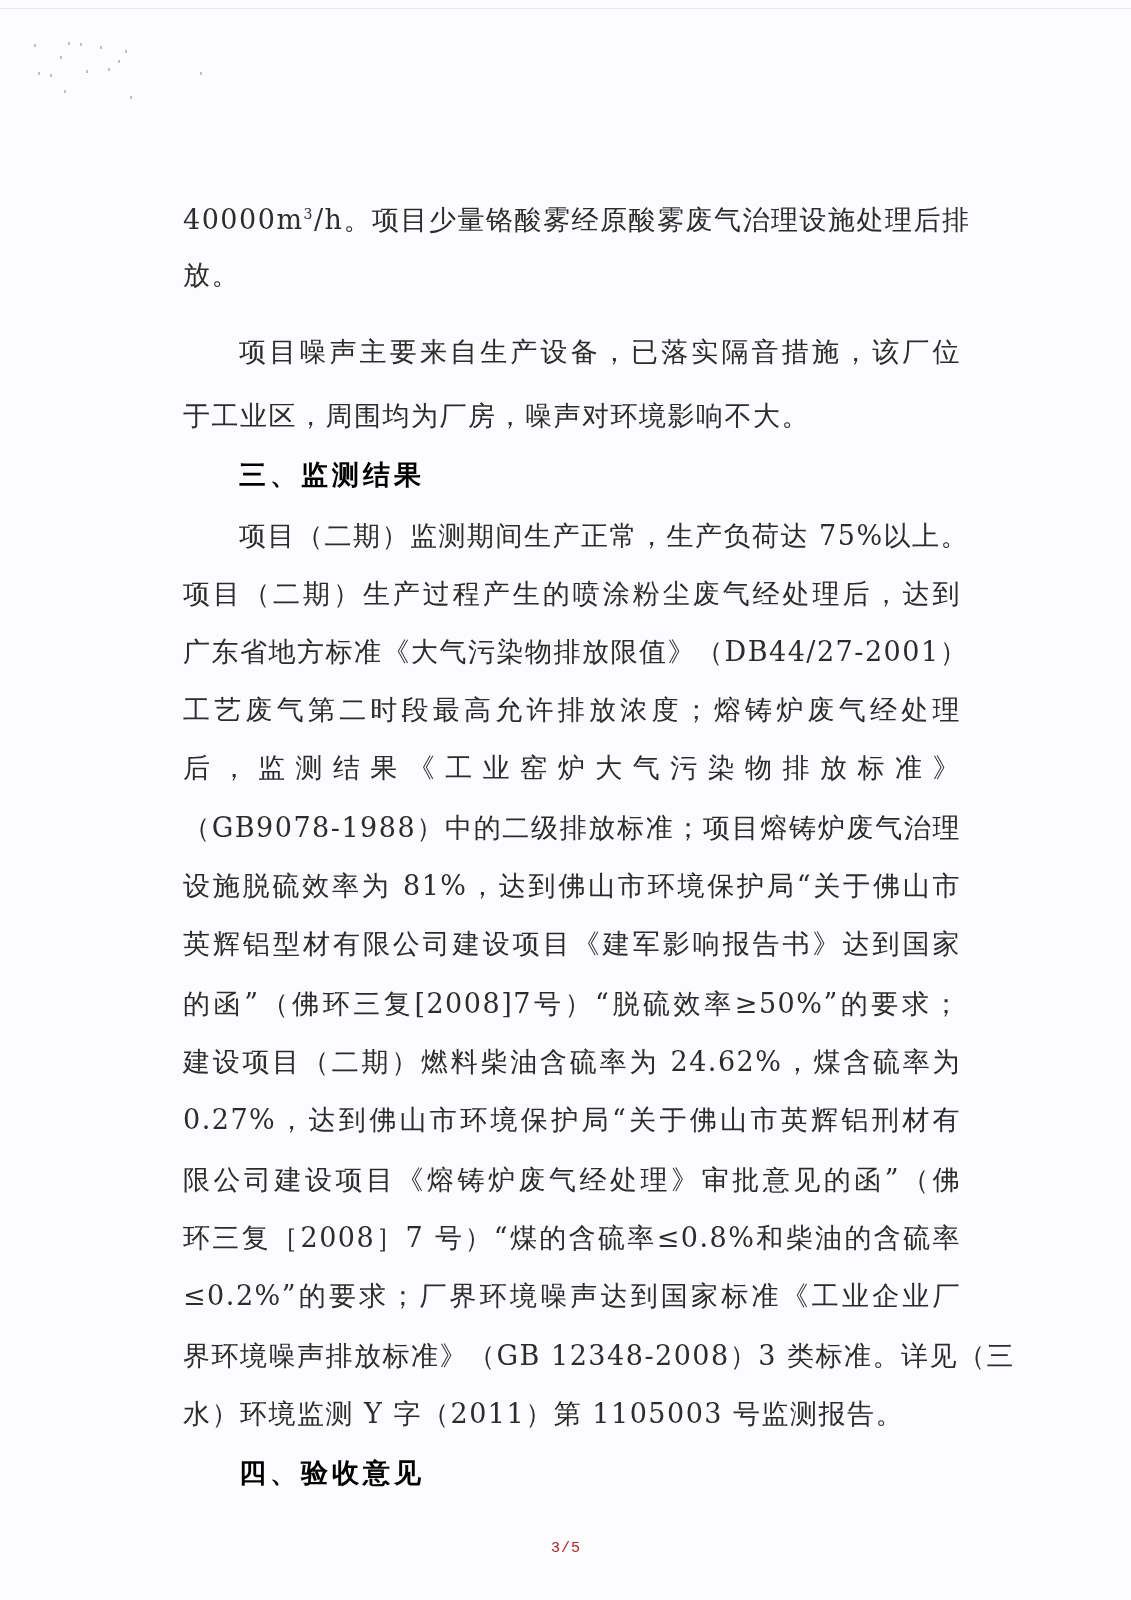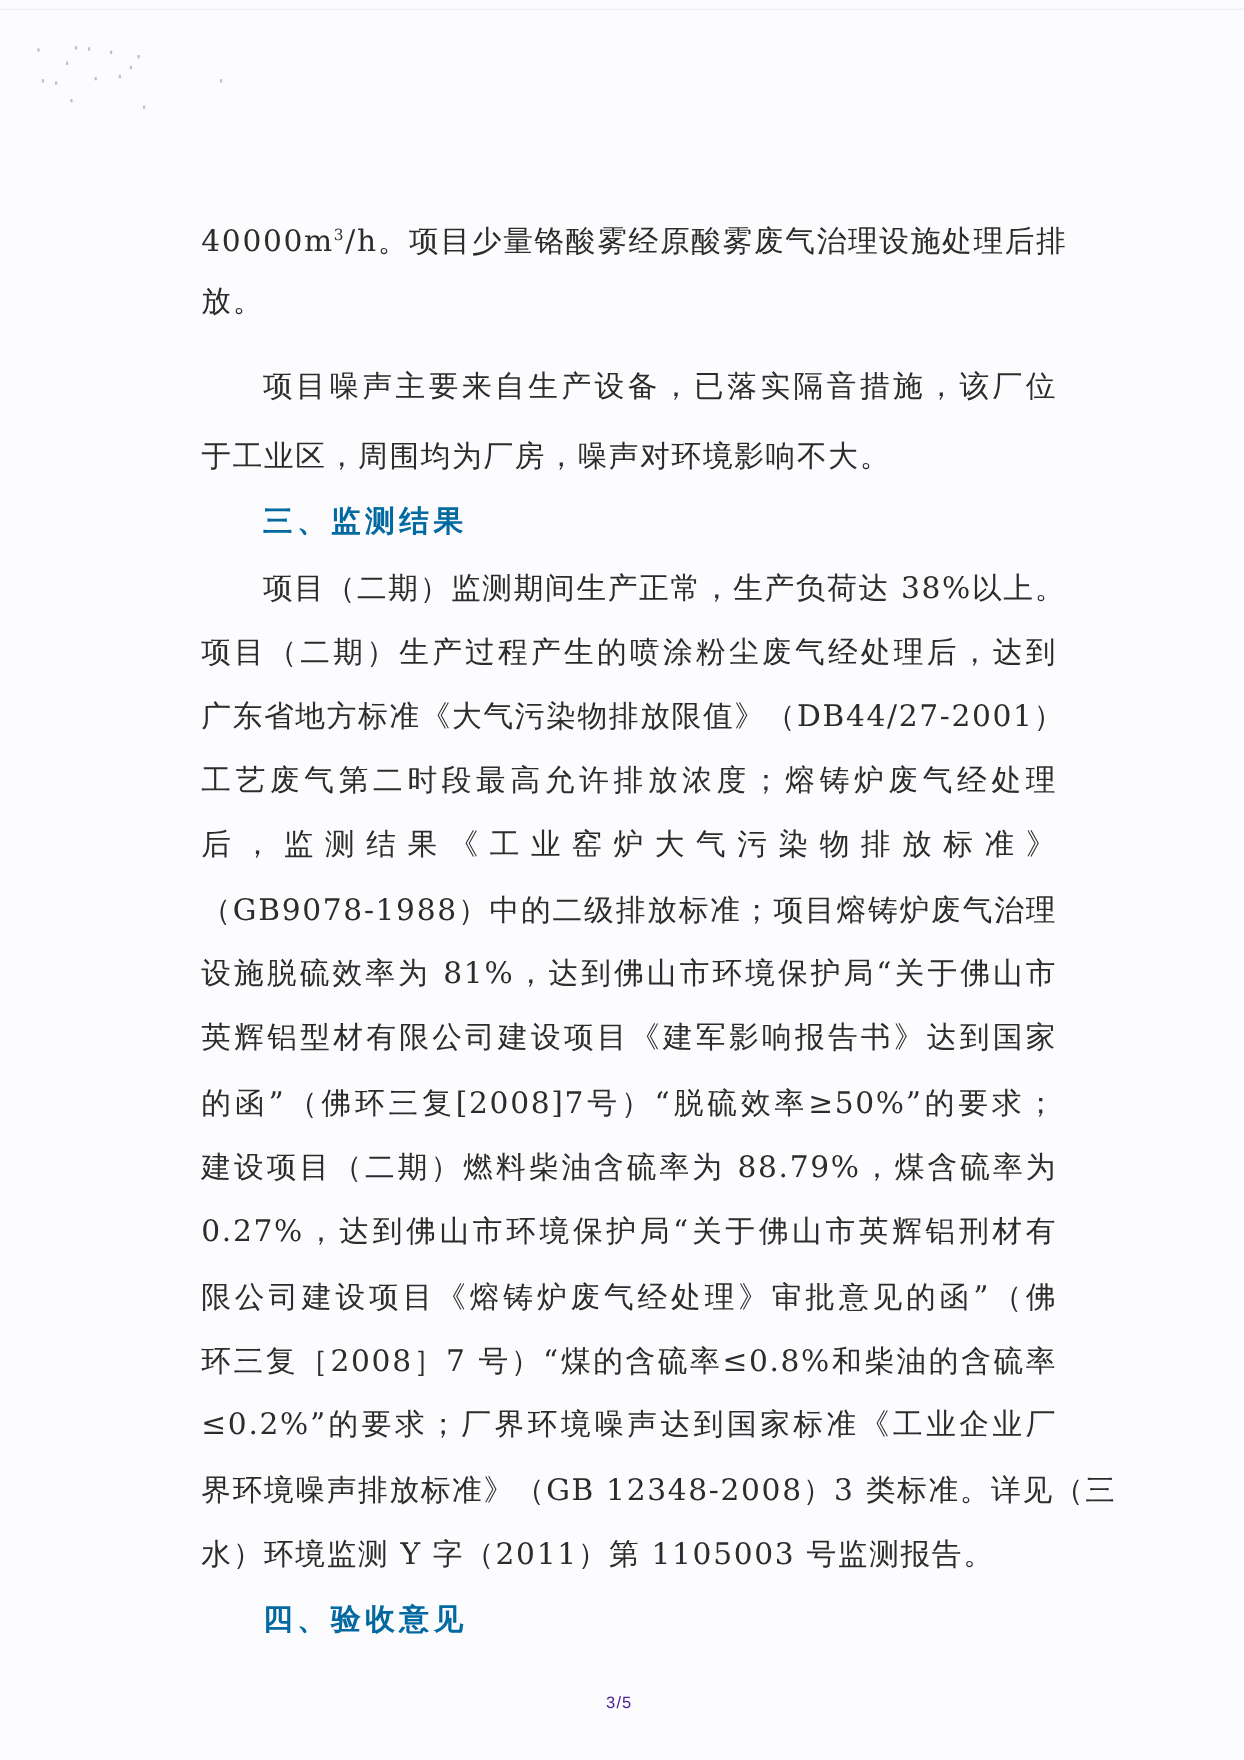--- a/index.html
+++ b/index.html
@@ -52,30 +52,30 @@
     color: #2c2c2c;
   }
   .justify {
     text-align: justify;
     text-align-last: justify;
     width: 778px;
   }
   .heading {
     letter-spacing: 4px;
     font-weight: bold;
-    color: #0369a1;
+    color: #000000;
   }
   sup { font-size: 14px; line-height: 0; vertical-align: super; }
   .page-number {
     position: absolute;
     left: 551px;
     top: 1540px;
     font-size: 15px;
-    color: #4c1d95;
-    font-family: Liberation Sans, sans-serif;
+    color: #b91c1c;
+    font-family: Liberation Mono, monospace;
     letter-spacing: 1px;
   }
 </style>
 </head>
 <body>
 
 <div class="page">
   <div class="page-edge"></div>
 
   <div class="speckles">
@@ -98,30 +98,30 @@
   <div class="content">
 
     <div class="line justify" style="top:0px"><span>40000m</span><sup>3</sup><span>/h。项目少量铬酸雾经原酸雾废气治理设施处理后排</span></div>
     <div class="line" style="top:55px">放。</div>
 
     <div class="line justify" style="top:132px; left:56px; width:722px">项目噪声主要来自生产设备，已落实隔音措施，该厂位</div>
     <div class="line" style="top:196px">于工业区，周围均为厂房，噪声对环境影响不大。</div>
 
     <div class="line heading" style="top:255px; left:56px">三、监测结果</div>
 
-    <div class="line justify" style="top:316px; left:56px; width:722px">项目（二期）监测期间生产正常，生产负荷达 38%以上。</div>
+    <div class="line justify" style="top:316px; left:56px; width:722px">项目（二期）监测期间生产正常，生产负荷达 75%以上。</div>
     <div class="line justify" style="top:374px">项目（二期）生产过程产生的喷涂粉尘废气经处理后，达到</div>
     <div class="line justify" style="top:432px">广东省地方标准《大气污染物排放限值》（DB44/27-2001）</div>
     <div class="line justify" style="top:490px">工艺废气第二时段最高允许排放浓度；熔铸炉废气经处理</div>
     <div class="line justify" style="top:548px">后，监测结果《工业窑炉大气污染物排放标准》</div>
     <div class="line justify" style="top:608px">（GB9078-1988）中的二级排放标准；项目熔铸炉废气治理</div>
     <div class="line justify" style="top:666px">设施脱硫效率为 81%，达到佛山市环境保护局“关于佛山市</div>
     <div class="line justify" style="top:724px">英辉铝型材有限公司建设项目《建军影响报告书》达到国家</div>
     <div class="line justify" style="top:784px">的函”（佛环三复[2008]7号）“脱硫效率≥50%”的要求；</div>
-    <div class="line justify" style="top:842px">建设项目（二期）燃料柴油含硫率为 88.79%，煤含硫率为</div>
+    <div class="line justify" style="top:842px">建设项目（二期）燃料柴油含硫率为 24.62%，煤含硫率为</div>
     <div class="line justify" style="top:900px">0.27%，达到佛山市环境保护局“关于佛山市英辉铝刑材有</div>
     <div class="line justify" style="top:960px">限公司建设项目《熔铸炉废气经处理》审批意见的函”（佛</div>
     <div class="line justify" style="top:1018px">环三复［2008］7 号）“煤的含硫率≤0.8%和柴油的含硫率</div>
     <div class="line justify" style="top:1076px">≤0.2%”的要求；厂界环境噪声达到国家标准《工业企业厂</div>
     <div class="line justify" style="top:1136px">界环境噪声排放标准》（GB 12348-2008）3 类标准。详见（三</div>
     <div class="line" style="top:1194px">水）环境监测 Y 字（2011）第 1105003 号监测报告。</div>
 
     <div class="line heading" style="top:1253px; left:56px">四、验收意见</div>
   </div>
 

